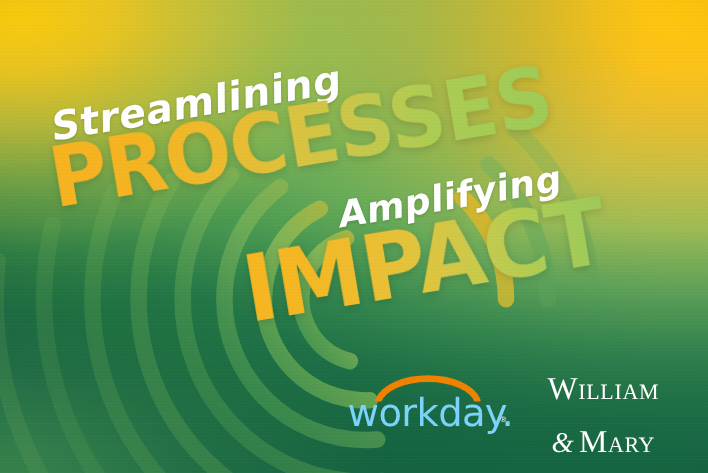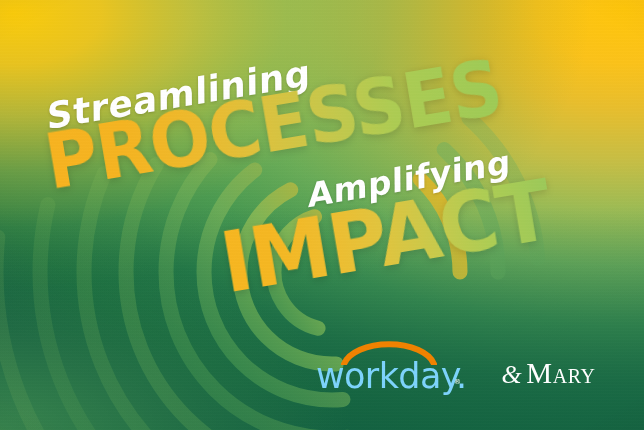--- a/index.html
+++ b/index.html
@@ -279,19 +279,20 @@
 
   <div id="workday-logo">
     <svg id="workday-arc" viewBox="0 0 96 26">
       <path d="M3 25 A 46 25 0 0 1 93 25" fill="none" stroke="#EF8200" stroke-width="6" stroke-linecap="round"></path>
     </svg>
     <div id="workday-wordmark">workday.</div>
     <div id="workday-reg">®</div>
   </div>
 
   <div id="wm-logo">
+    <div class="wm-line" id="wm-line-1">William</div>
     <div class="wm-line" id="wm-line-2">
       <span class="wm-amp">&amp;</span><span>Mary</span>
     </div>
   </div>
 
   <div class="grain"></div>
 </div>
 
 </body></html>

